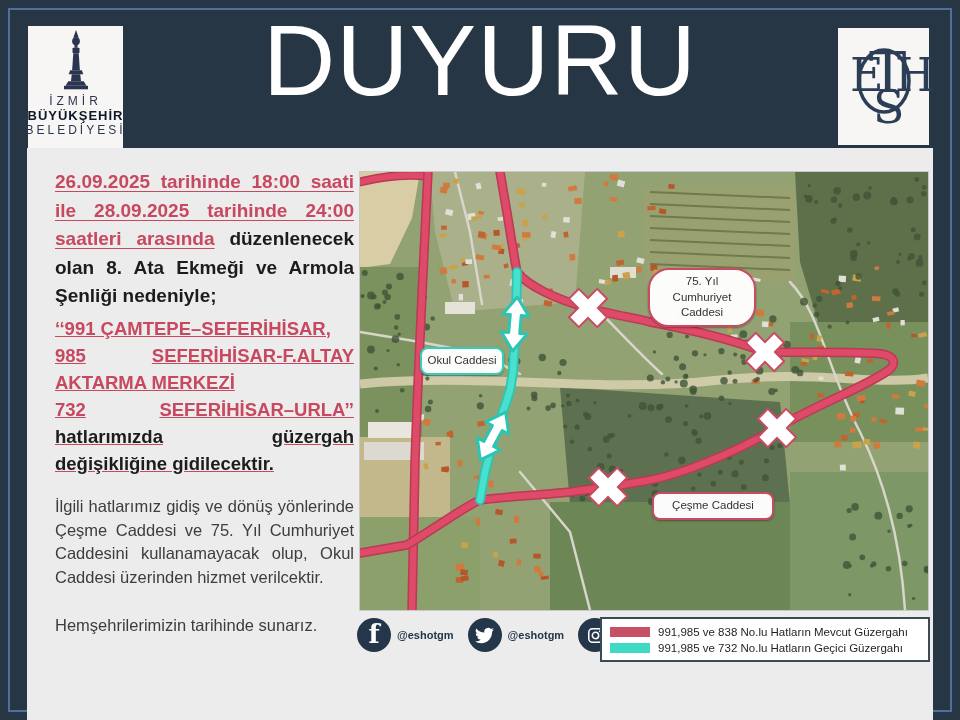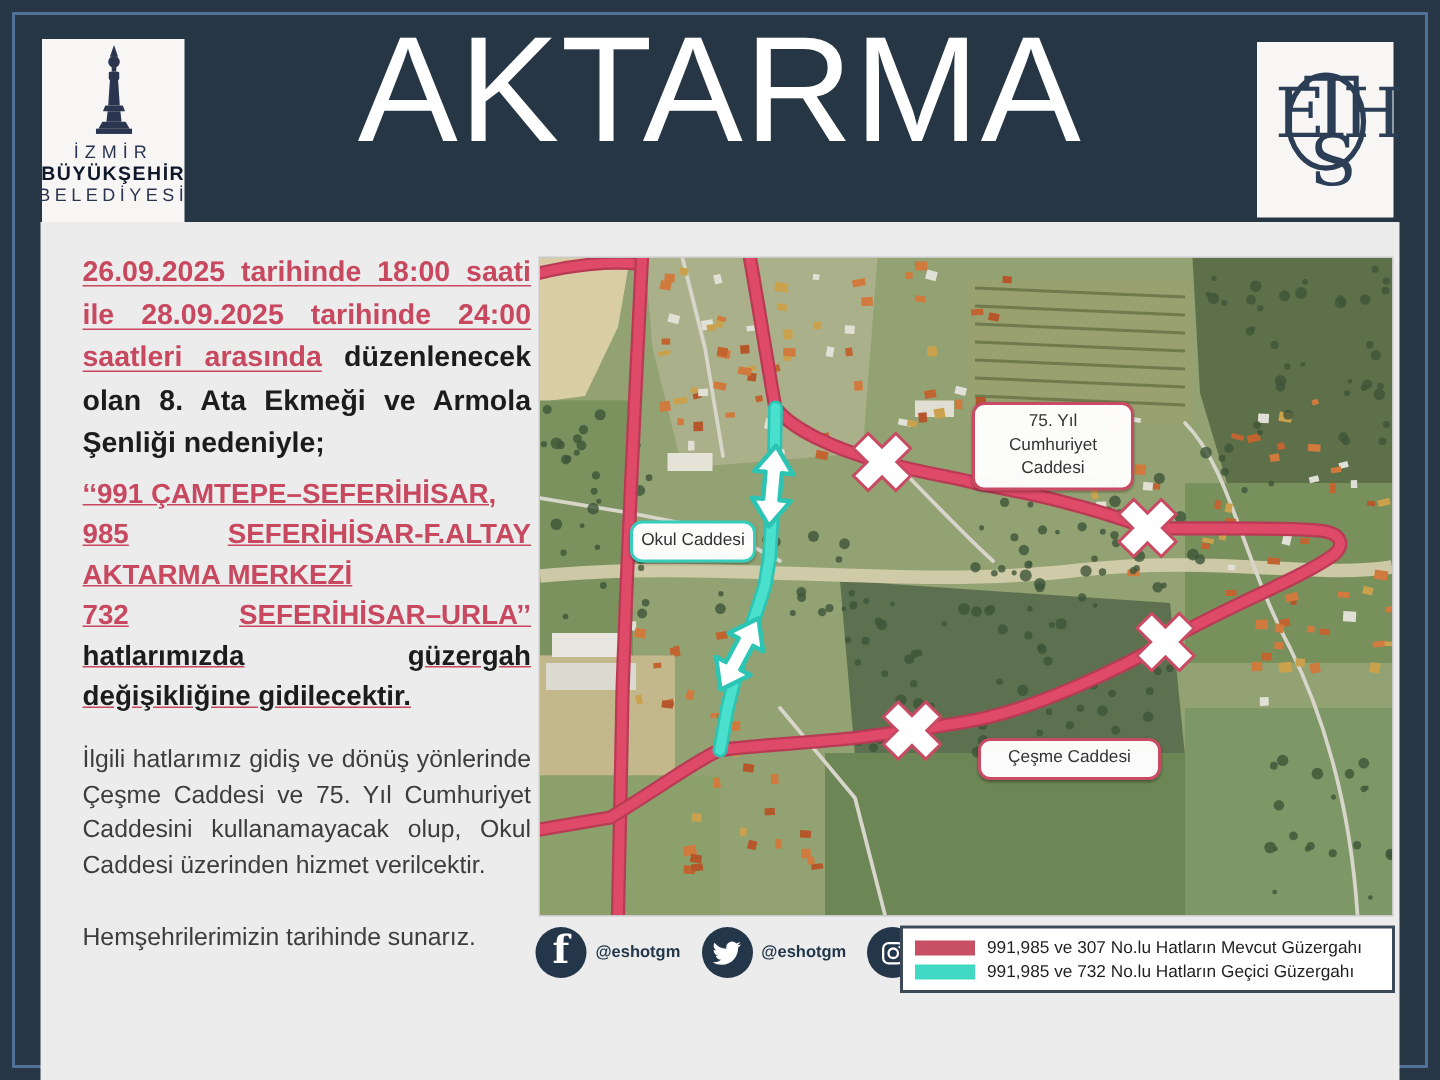--- a/index.html
+++ b/index.html
@@ -32,21 +32,21 @@
   .p4{margin-top:26px;font-size:16.5px;color:#3d3d3d;}
 
   
   .map{position:absolute;left:333px;top:24px;width:568px;height:438px;background:#93a272;
        outline:1px solid #c9c9c9;overflow:hidden;}
   .map svg{position:absolute;left:0;top:0;}
   .map-label{position:absolute;background:rgba(255,255,255,.97);border:2px solid #C84B63;
              border-radius:8px;color:#333;font-size:11.5px;text-align:center;
              padding:4px 5px;box-sizing:border-box;box-shadow:0 1px 2px rgba(0,0,0,.35);line-height:1.35;}
   .map-label.teal{border-color:#35CDBB;}
-  .lab75{left:288px;top:96px;width:108px;}
+  .lab75{left:288px;top:96px;width:108px;border-radius:21px;}
   .labokul{left:60px;top:175px;width:84px;}
   .labcesme{left:292px;top:320px;width:122px;}
 
   
   .social{position:absolute;left:330px;top:470px;display:flex;align-items:center;gap:14px;}
   .soc{display:flex;align-items:center;gap:6px;}
   .soc-circle{width:34px;height:34px;border-radius:50%;background:#24364a;display:flex;
               align-items:center;justify-content:center;}
   .soc-circle.fb{font-family:"DejaVu Serif",serif;color:#fff;font-size:26px;font-weight:700;line-height:1;padding-bottom:2px;box-sizing:border-box;}
   .handle{font-size:11px;font-weight:700;color:#22374a;}
@@ -78,21 +78,21 @@
         <path d="M14.5 57 L25.5 57 L26.5 66 L13.5 66 Z"></path>
         <path d="M10 66 L30 66 L33.5 72 L6.5 72 Z"></path>
         <rect x="4.5" y="72" width="31" height="4.5"></rect>
       </g>
     </svg>
     <div class="lt1">İZMİR</div>
     <div class="lt2">BÜYÜKŞEHİR</div>
     <div class="lt3">BELEDİYESİ</div>
   </div>
 
-  <div class="title">AKTARMA</div>
+  <div class="title">DUYURU</div>
 
   <div class="logo-box logo-right">
     <div class="monogram">
       <svg width="91" height="117" viewBox="0 0 91 117" style="position:absolute;left:0;top:0;">
         <ellipse cx="46" cy="53" rx="25" ry="31" fill="none" stroke="#2c3e55" stroke-width="3.5"></ellipse>
       </svg>
       <span style="left:12px;top:20px;font-size:46px;">E</span>
       <span style="left:31px;top:12px;font-size:56px;">T</span>
       <span style="left:57px;top:20px;font-size:46px;">H</span>
       <span style="left:35px;top:52px;font-size:46px;">S</span>
@@ -602,21 +602,21 @@
             <circle cx="17.2" cy="6.8" r="1" fill="#fff" stroke="none"></circle>
           </svg>
         </div>
         <span class="handle">@eshotgm</span>
       </div>
     </div>
 
     <div class="legend">
       <div class="leg-row">
         <div class="leg-swatch" style="background-color: rgb(199, 80, 100);"></div>
-        <div class="leg-label">991,985 ve 307 No.lu Hatların Mevcut Güzergahı</div>
+        <div class="leg-label">991,985 ve 838 No.lu Hatların Mevcut Güzergahı</div>
       </div>
       <div class="leg-row">
         <div class="leg-swatch" style="background-color: rgb(63, 217, 196);"></div>
         <div class="leg-label">991,985 ve 732 No.lu Hatların Geçici Güzergahı</div>
       </div>
     </div>
   </div>
 </div>
 
 </body></html>

